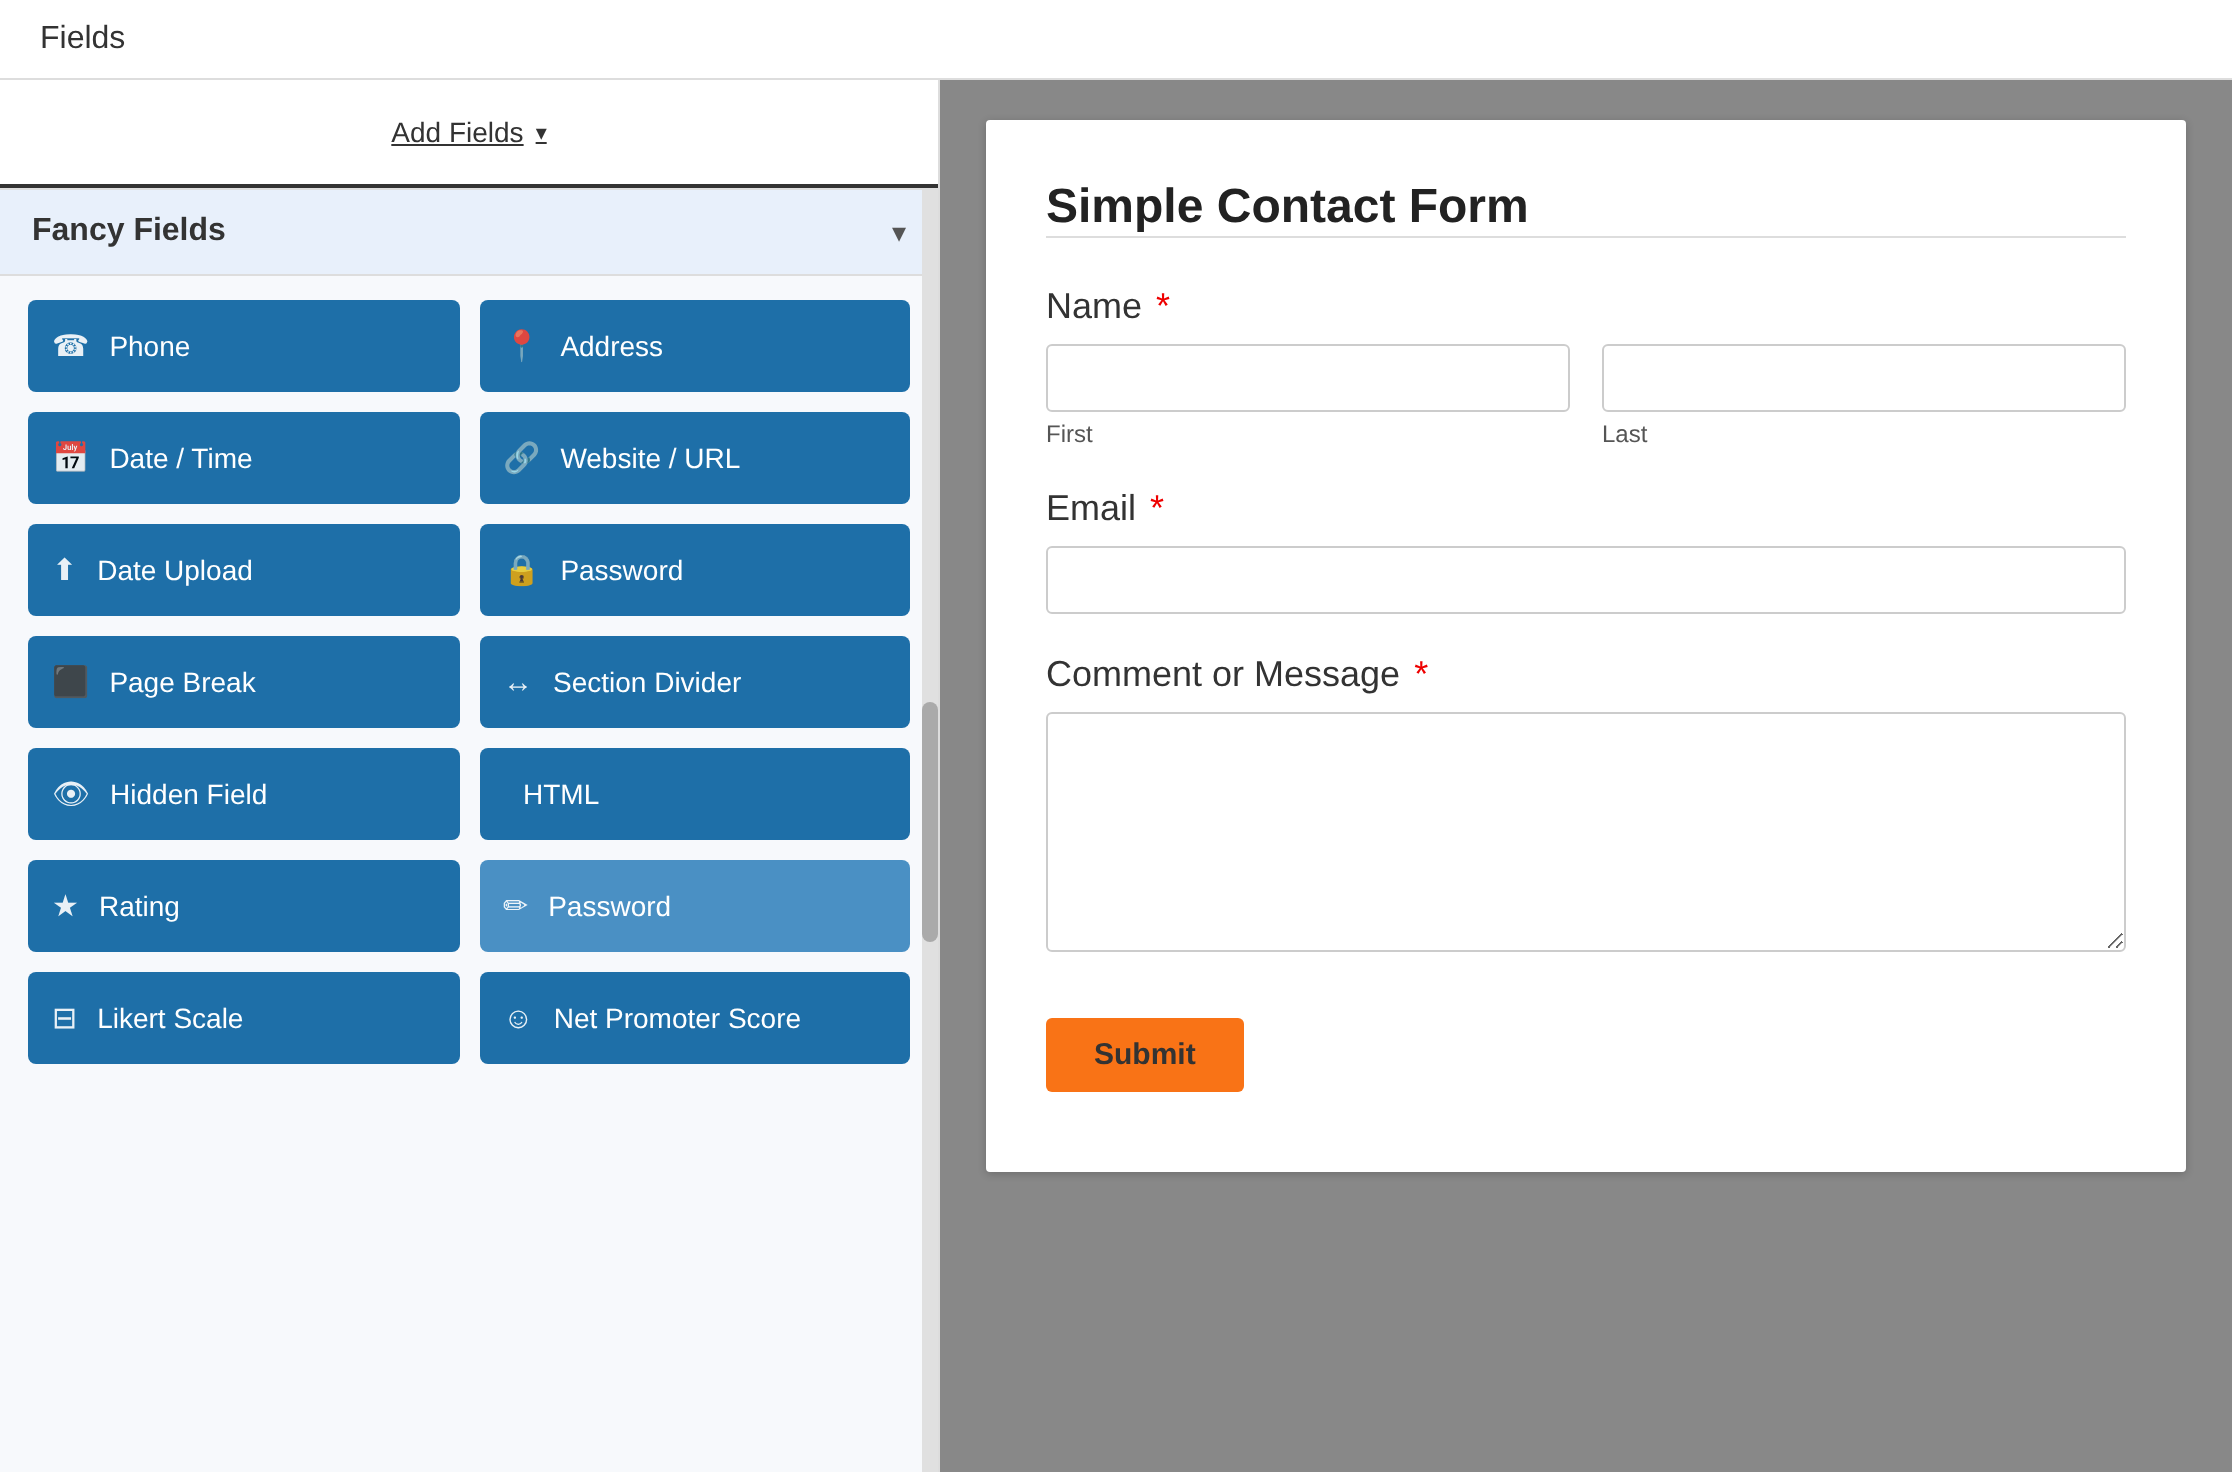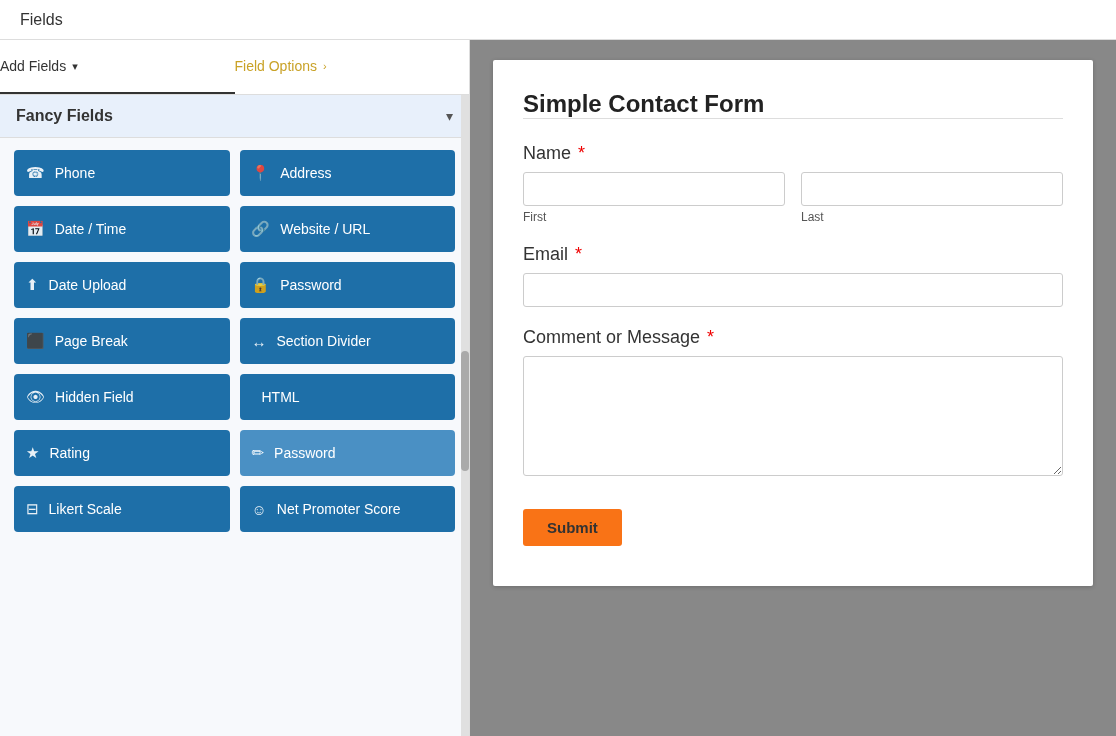--- a/index.html
+++ b/index.html
@@ -54,26 +54,28 @@
       display: flex;
       background: #fff;
       border-bottom: 1px solid #ddd;
       flex-shrink: 0;
       height: 55px;
     }
     .tab-item {
       flex: 1;
       display: flex;
       align-items: center;
+      justify-content: center;
       gap: 6px;
       cursor: pointer;
       font-size: 14px;
       font-weight: 500;
       color: #555;
       border-bottom: 2px solid transparent;
+      text-decoration: underline;
     }
     .tab-item.active {
       color: #333;
       border-bottom: 2px solid #333;
     }
     .tab-item-field-options {
       color: #c9a227;
     }
     .tab-chevron {
       font-size: 11px;
@@ -248,24 +250,20 @@
 </div>
 
 <div class="main-layout">
 
   <div class="left-panel">
 
     <div class="tabs-row">
       <div class="tab-item active">
         <span>Add Fields</span>
         <span class="tab-chevron">▾</span>
-      </div>
-      <div class="tab-item tab-item-field-options">
-        <span>Field Options</span>
-        <span class="tab-chevron">›</span>
       </div>
     </div>
 
     <div class="fancy-fields-header">
       <span class="fancy-fields-label">Fancy Fields</span>
       <span class="fancy-fields-chevron">▾</span>
     </div>
 
     <div class="fields-scroll">
       <div class="fields-grid" id="fields-grid">

